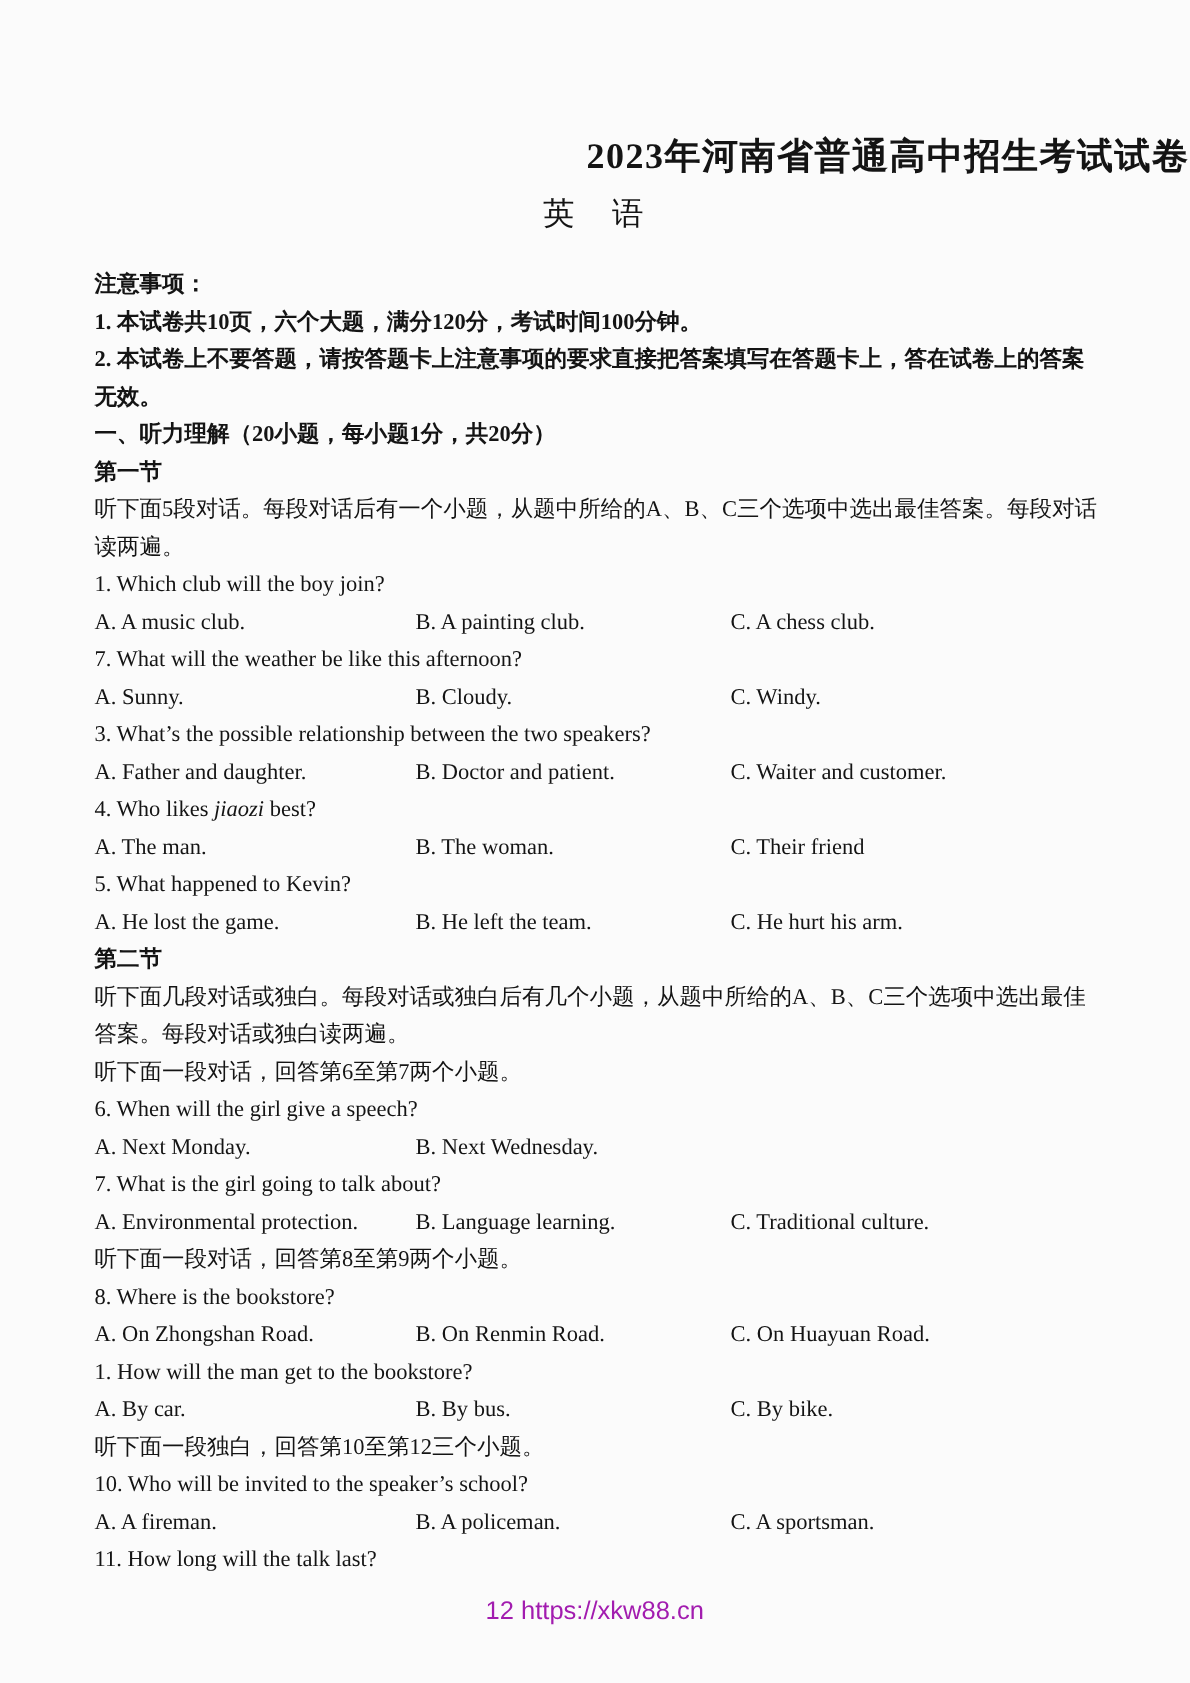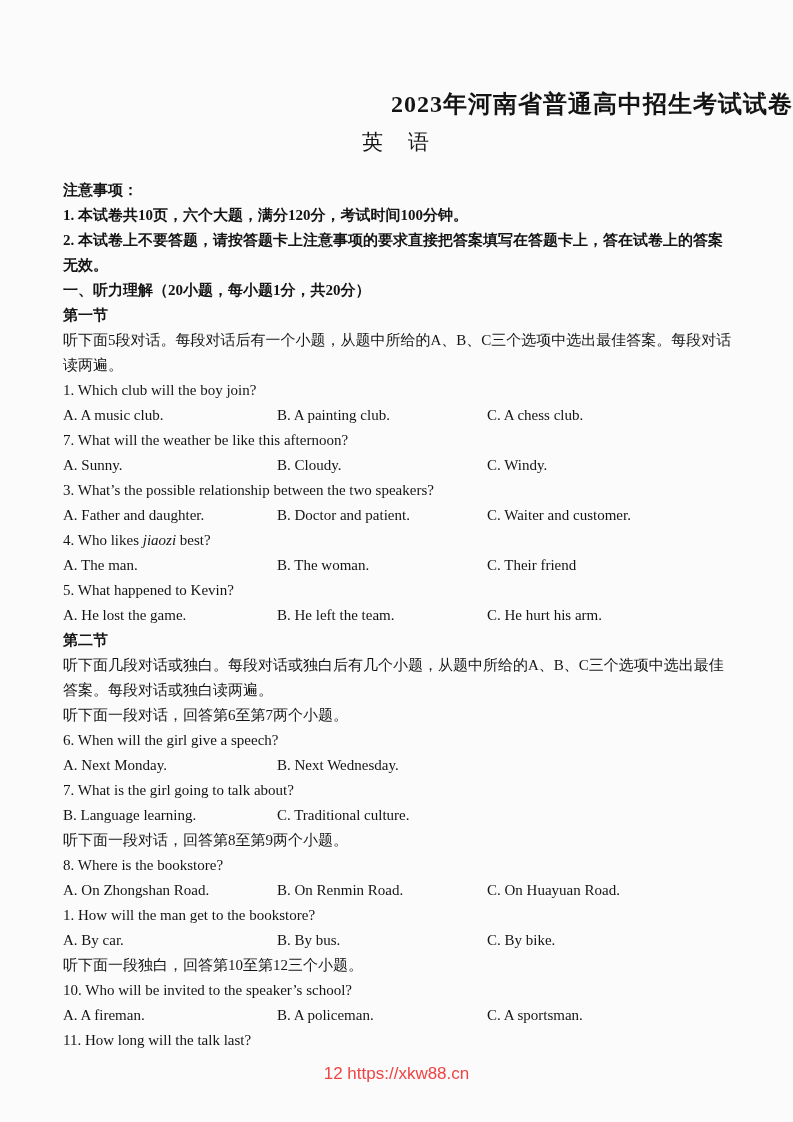--- a/index.html
+++ b/index.html
@@ -33,21 +33,21 @@
   .bold { font-weight: bold; }
   .italic { font-style: italic; }
   .opts {
     display: grid;
     grid-template-columns: 214px 210px 1fr;
     min-height: 25px;
   }
   .footer {
     position: absolute; top: 1064px; left: 0; width: 100%;
     text-align: center;
-    color: #ef4444;
+    color: #a21caf;
     font-family: "Liberation Sans", "DejaVu Sans", sans-serif;
     font-size: 17px;
   }
 </style>
 </head>
 <body>
 
 <div class="page">
 
   <div class="doc-title">2023年河南省普通高中招生考试试卷</div>
@@ -105,20 +105,21 @@
     <div class="line">听下面一段对话，回答第6至第7两个小题。</div>
 
     <div class="line">6. When will the girl give a speech?</div>
     <div class="opts">
       <span>A. Next Monday.</span>
       <span>B. Next Wednesday.</span>
     </div>
 
     <div class="line">7. What is the girl going to talk about?</div>
     <div class="opts">
+      <span>A. Environmental protection.</span>
       <span>B. Language learning.</span>
       <span>C. Traditional culture.</span>
     </div>
 
     <div class="line">听下面一段对话，回答第8至第9两个小题。</div>
 
     <div class="line">8. Where is the bookstore?</div>
     <div class="opts">
       <span>A. On Zhongshan Road.</span>
       <span>B. On Renmin Road.</span>

